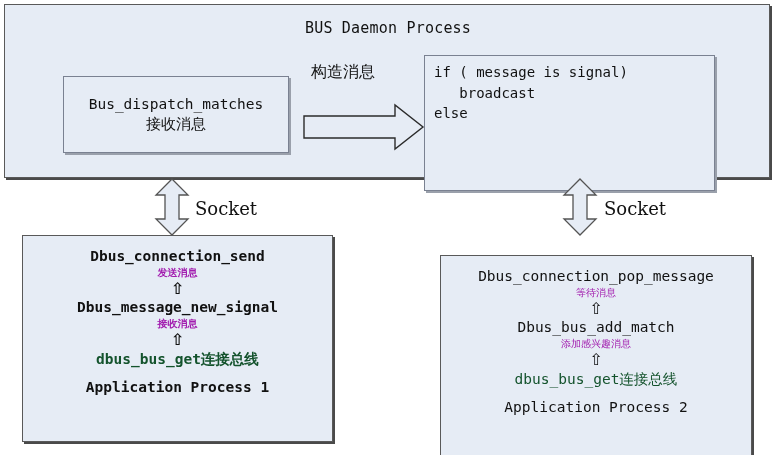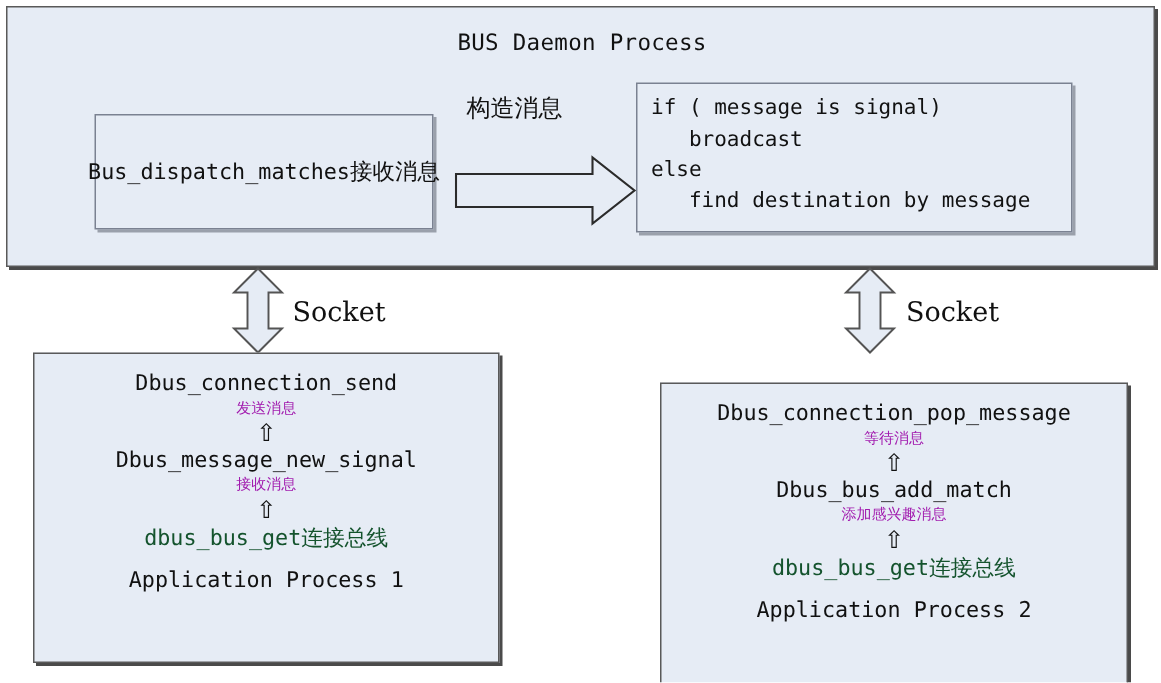--- a/index.html
+++ b/index.html
@@ -46,38 +46,38 @@
 
   
   #dispatch-box {
     left: 63px;
     top: 76px;
     width: 226px;
     height: 77px;
     border: 1px solid #7a8191;
     box-shadow: 2px 2px 0 0 #9aa0ab;
     display: flex;
-    flex-direction: row;
+    flex-direction: column;
     align-items: center;
     justify-content: center;
   }
   #dispatch-box .ln {
     font-size: 14.5px;
     color: #111111;
     line-height: 1.38;
     white-space: nowrap;
   }
   #dispatch-box .cn { font-family: "DejaVu Sans", sans-serif; font-size: 15px; }
 
   
   #code-box {
     left: 424px;
     top: 55px;
     width: 291px;
-    height: 100px;
+    height: 136px;
     border: 1px solid #7a8191;
     box-shadow: 2px 2px 0 0 #9aa0ab;
     padding: 6px 0 0 9px;
   }
   #code-box .code-line {
     font-size: 14px;
     line-height: 1.48;
     color: #111111;
     white-space: pre;
   }
@@ -120,20 +120,21 @@
   }
   #socket-label-left  { left: 195px; top: 198px; }
   #socket-label-right { left: 604px; top: 198px; }
 
   
   #proc1-box {
     left: 22px;
     top: 235px;
     width: 311px;
     height: 207px;
+    font-weight: bold;
   }
   #proc2-box {
     left: 440px;
     top: 235px;
     width: 312px;
     height: 207px;
     margin-top: 20px;
   }
   .proc-inner {
     position: absolute;
@@ -188,21 +189,20 @@
   <div id="process-label">构造消息</div>
 
   <svg id="block-arrow" viewBox="0 0 122 48">
     <polygon points="1,13 92,13 92,2 120,24 92,46 92,35 1,35" fill="#e6ecf5" stroke="#2b2b2b" stroke-width="1.4"></polygon>
   </svg>
 
   <div id="code-box" class="box">
     <div class="code-line">if ( message is signal)</div>
     <div class="code-line">   broadcast</div>
     <div class="code-line">else</div>
-    <div class="code-line">   find destination by message</div>
   </div>
 
   <svg id="socket-arrow-left" class="socket-arrow" viewBox="0 0 38 58">
     <polygon points="19,1 35,17 26,17 26,41 35,41 19,57 3,41 12,41 12,17 3,17" fill="#e6ecf5" stroke="#545454" stroke-width="1.3"></polygon>
   </svg>
   <div id="socket-label-left" class="socket-label">Socket</div>
 
   <svg id="socket-arrow-right" class="socket-arrow" viewBox="0 0 38 58">
     <polygon points="19,1 35,17 26,17 26,41 35,41 19,57 3,41 12,41 12,17 3,17" fill="#e6ecf5" stroke="#545454" stroke-width="1.3"></polygon>
   </svg>

